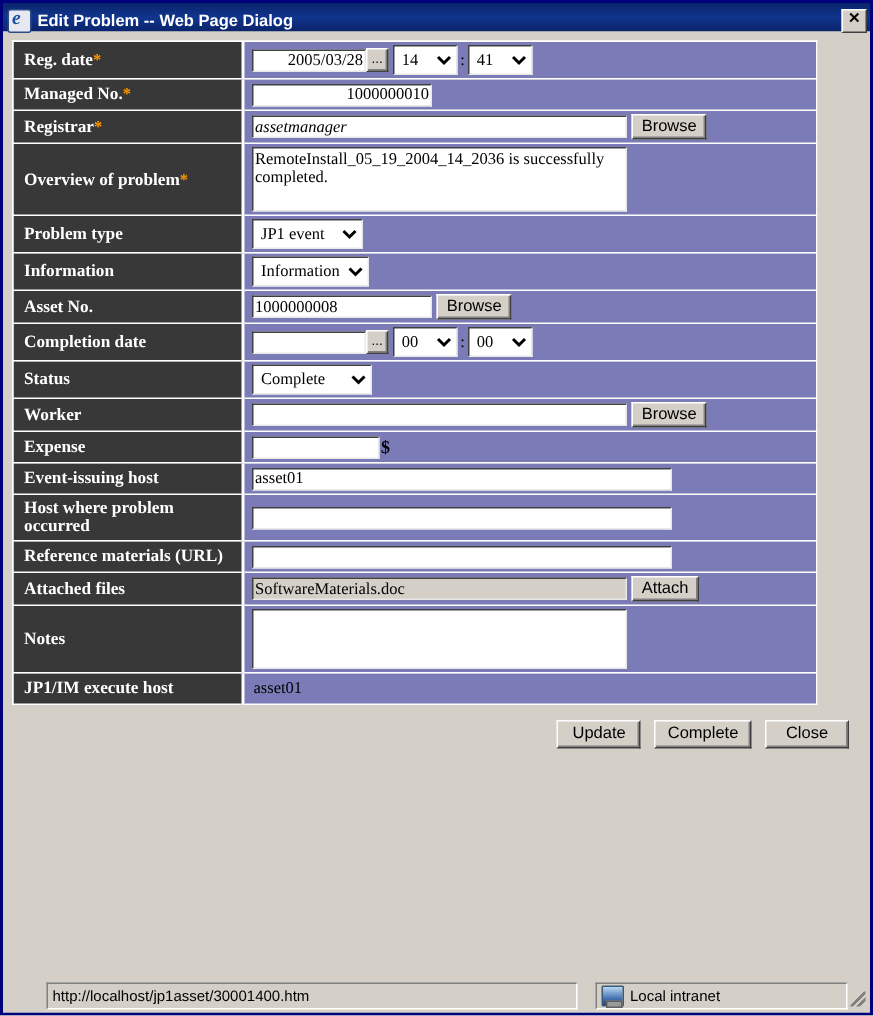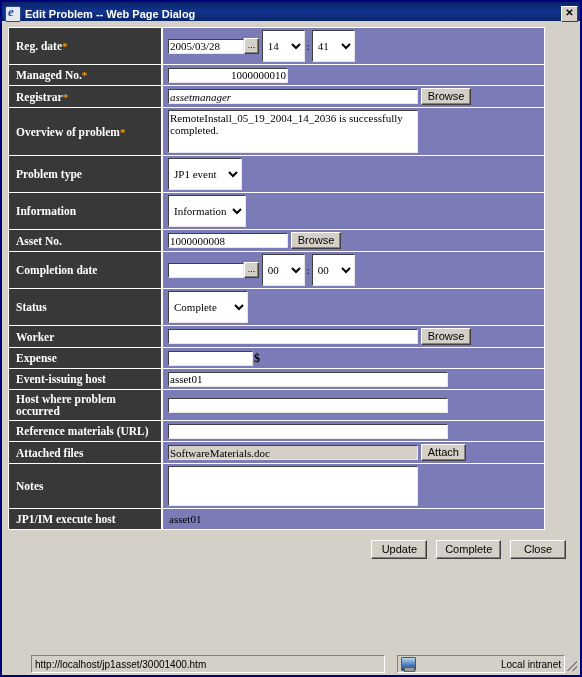--- a/index.html
+++ b/index.html
@@ -92,21 +92,21 @@
     padding:0 1px;margin:0;
     border:2px inset #ffffff;
     border-top:1px solid #404040;border-left:1px solid #404040;
     border-right:1px solid #e8e8e8;border-bottom:1px solid #e8e8e8;
     background:#ffffff;color:#000;
     vertical-align:middle;
   }
   input.txt.ro{background:#d4d0c8;}
   select.sel{
     font-family:"Liberation Serif",serif;font-size:11px;
-    height:32px;margin:0;padding:0 0 0 1px;
+    height:20px;margin:0;padding:0 0 0 1px;
     border-top:1px solid #404040;border-left:1px solid #404040;
     border-right:1px solid #e8e8e8;border-bottom:1px solid #e8e8e8;
     background:#ffffff;vertical-align:middle;
   }
   textarea.ta{
     font-family:"Liberation Serif",serif;font-size:11px;
     border-top:1px solid #404040;border-left:1px solid #404040;
     border-right:1px solid #e8e8e8;border-bottom:1px solid #e8e8e8;
     background:#ffffff;color:#000;
     padding:1px;margin:0;resize:none;
@@ -155,21 +155,21 @@
   }
   .sb-pane{
     border-top:1px solid #808080;border-left:1px solid #808080;
     border-right:1px solid #ffffff;border-bottom:1px solid #ffffff;
     display:flex;align-items:center;
     font-family:"Liberation Sans",sans-serif;font-size:10px;color:#000;
     padding:0 3px;box-sizing:border-box;overflow:hidden;white-space:nowrap;
   }
   .sb-url{flex:1 1 auto;margin-left:28px;}
   .sb-gap{flex:0 0 12px;}
-  .sb-zone{flex:0 0 168px;justify-content:space-between;}
+  .sb-zone{flex:0 0 168px;}
   .zone-icon{
     width:13px;height:12px;margin-right:4px;flex:0 0 13px;
     background:linear-gradient(to bottom,#b8d8f0 0%,#4a78b8 60%,#204878 100%);
     border:1px solid #405878;border-radius:1px;position:relative;
   }
   .zone-icon:after{
     content:"";position:absolute;left:2px;bottom:-2px;width:9px;height:3px;
     background:#9a9a9a;border:1px solid #606060;
   }
   .grip{
@@ -191,21 +191,21 @@
     <div class="ie-icon"></div>
     <div class="title-text">Edit Problem -- Web Page Dialog</div>
     <div class="close-btn"></div>
   </div>
 
   <div class="client">
     <table class="form-table">
       <tbody>
           <tr>
             <td class="lbl"><span>Reg. date</span><span class="req">*</span></td>
-            <td class="fld"><input type="text" class="txt" value="2005/03/28" style="width: 76px;"><button class="btn tiny"></button> <select class="sel" style="width: 43px;"><option>14</option></select><span class="colon">:</span><select class="sel" style="width: 43px;"><option>41</option></select></td>
+            <td class="fld"><input type="text" class="txt" value="2005/03/28" style="width: 76px; text-align: right;"><button class="btn tiny"></button> <select class="sel" style="width: 43px;"><option>14</option></select><span class="colon">:</span><select class="sel" style="width: 43px;"><option>41</option></select></td>
           </tr>
           <tr>
             <td class="lbl"><span>Managed No.</span><span class="req">*</span></td>
             <td class="fld"><input type="text" class="txt" value="1000000010" style="width: 120px; text-align: right;"></td>
           </tr>
           <tr>
             <td class="lbl"><span>Registrar</span><span class="req">*</span></td>
             <td class="fld"><input type="text" class="txt" value="assetmanager" style="width: 250px; font-style: italic;"> <button class="btn">Browse</button></td>
           </tr>
           <tr>

